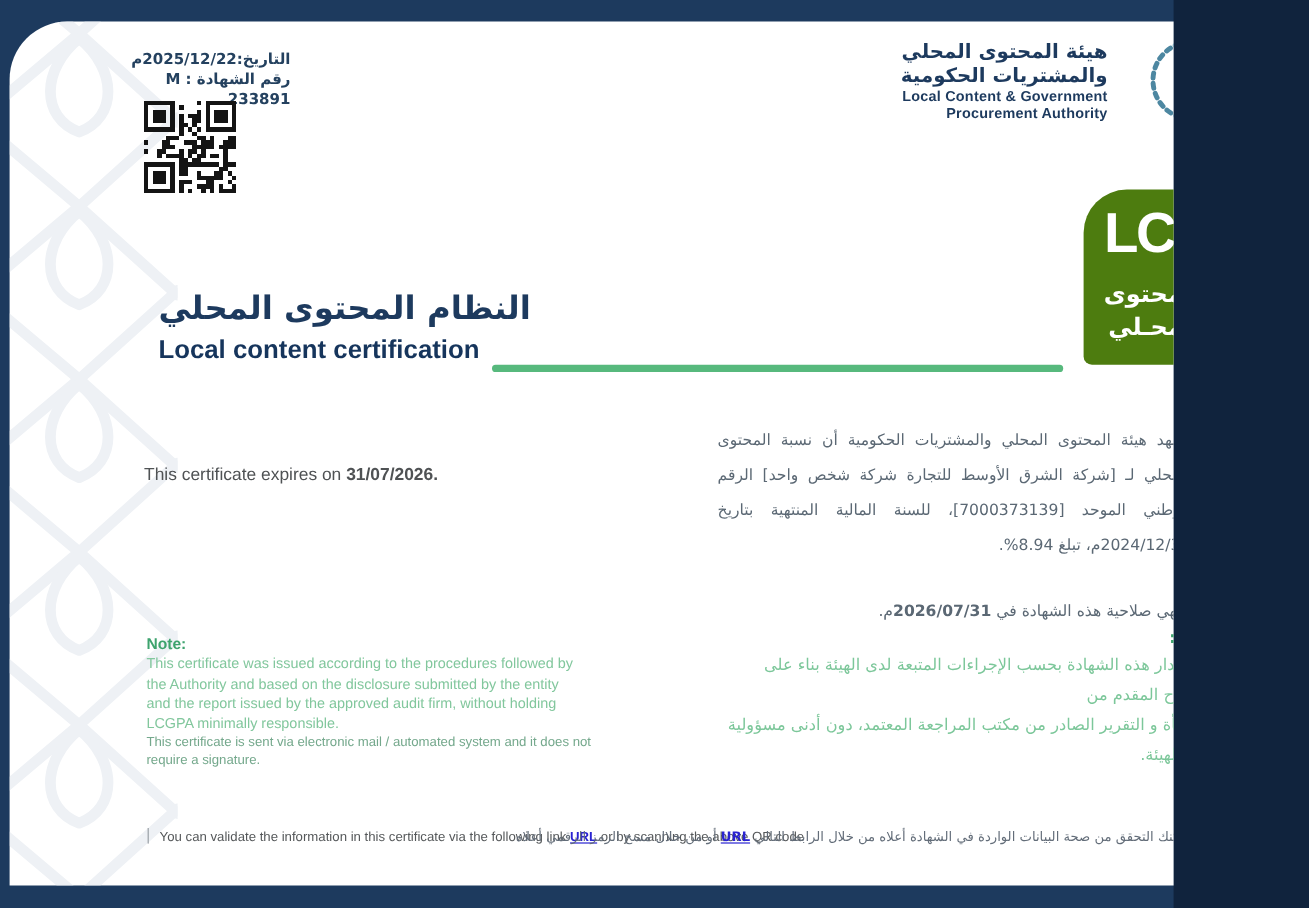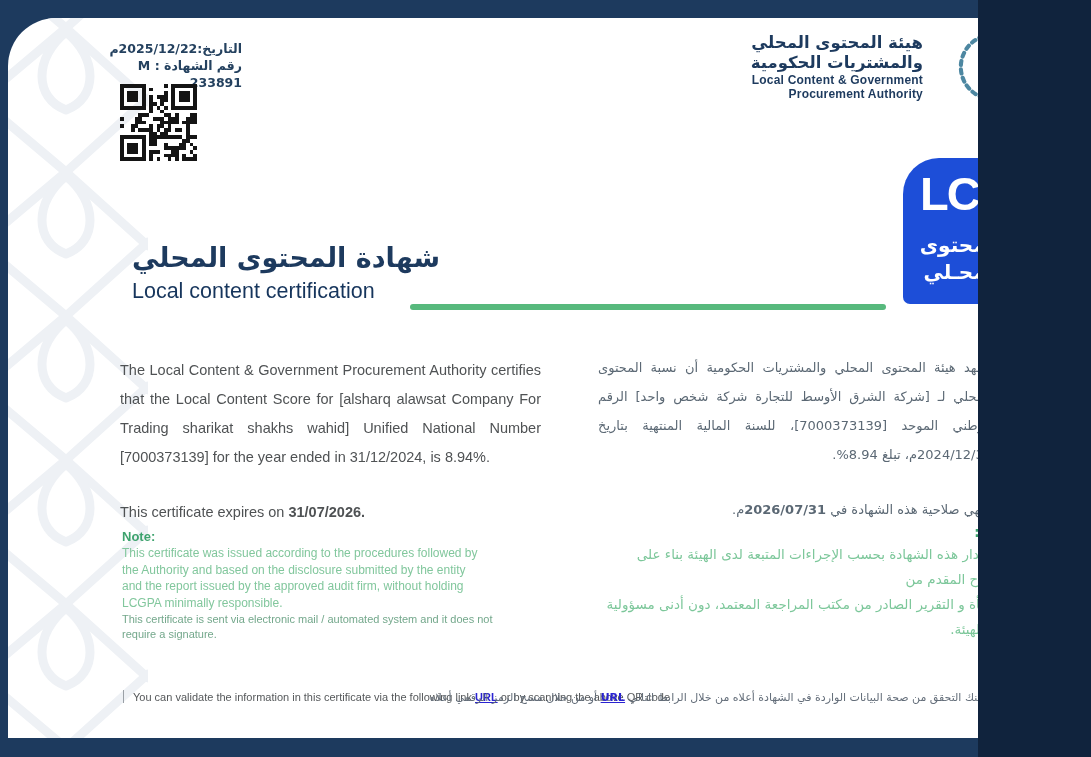--- a/index.html
+++ b/index.html
@@ -26,33 +26,33 @@
 
   
   .authority{position:absolute;top:10px;right:42px;display:flex;align-items:center;gap:31px;}
   .authority-text{text-align:right;}
   .authority-text .l-ar{color:#1d3a5e;font-weight:bold;font-size:16.5px;line-height:20px;}
   .authority-text .l-en{color:#1d3a5e;font-weight:bold;font-size:12px;line-height:14.5px;letter-spacing:.2px;}
   .authority-text .l-en:first-of-type{margin-top:3px;}
   .emblem{width:78px;height:78px;}
 
   
-  .lc-badge{position:absolute;left:895px;top:140px;width:112px;height:146px;background:#1d4ed8;
+  .lc-badge{position:absolute;left:895px;top:140px;width:112px;height:146px;background:#4d7c0f;
             border-radius:36px 7px 7px 36px / 36px 7px 7px 36px;
             border-bottom-right-radius:36px;border-top-right-radius:7px;border-bottom-left-radius:7px;}
   .lc-badge .lc-text{position:absolute;left:17px;top:8px;color:#fff;font-size:47px;font-weight:bold;
                      letter-spacing:-2px;}
   .lc-badge .check{position:absolute;left:76px;top:25px;width:56px;height:46px;overflow:visible;}
   .lc-badge .badge-ar{position:absolute;right:14px;top:74px;color:#fff;font-size:20px;line-height:27px;
                       font-weight:bold;text-align:right;}
 
   
   .title-block{position:absolute;left:124px;top:222px;}
   .title-ar-t{color:#1d3a5e;font-weight:bold;font-size:27px;line-height:36px;text-align:left;}
-  .title-en-t{color:#16355c;font-weight:normal;font-size:21.5px;line-height:26px;margin-top:2px;}
+  .title-en-t{color:#16355c;font-weight:bold;font-size:21.5px;line-height:26px;margin-top:2px;}
   .green-rule{position:absolute;left:402px;top:286px;width:476px;height:6px;background:#57b97d;border-radius:3px;}
 
   
   .body-en{position:absolute;left:112px;top:338px;width:421px;color:#4f5254;font-size:14.5px;
            line-height:29px;text-align:justify;}
   .body-en .p2{margin-top:26px;}
   .body-ar{position:absolute;right:82px;top:335px;width:394px;color:#5b6874;font-size:13px;
            line-height:29px;text-align:justify;}
   .body-ar .p2{margin-top:26px;text-align:right;}
   .bold{font-weight:bold;}
@@ -353,27 +353,26 @@
       <svg class="check" viewBox="0 0 60 50">
         <path d="M7 27 L22 41 L53 8" fill="none" stroke="#47b26b" stroke-width="12" stroke-linecap="round" stroke-linejoin="round"></path>
       </svg>
       <div class="badge-ar ar">
         <div>المحتوى</div>
         <div>المحـلي</div>
       </div>
     </div>
 
     <div class="title-block">
-      <div class="title-ar-t ar">شهادة المحتوى المحلي</div>
+      <div class="title-ar-t ar">النظام المحتوى المحلي</div>
       <div class="title-en-t">Local content certification</div>
     </div>
     <div class="green-rule"></div>
 
     <div class="body-en">
-      <div class="p1">The Local Content &amp; Government Procurement Authority certifies that the Local Content Score for [alsharq alawsat Company For Trading sharikat shakhs wahid] Unified National Number [7000373139] for the year ended in 31/12/2024, is 8.94%.</div>
       <div class="p2"><span>This certificate expires on </span><span class="bold">31/07/2026.</span></div>
     </div>
 
     <div class="body-ar ar">
       <div class="p1">تشهد هيئة المحتوى المحلي والمشتريات الحكومية أن نسبة المحتوى المحلي لـ [شركة الشرق الأوسط للتجارة شركة شخص واحد] الرقم الوطني الموحد [7000373139]، للسنة المالية المنتهية بتاريخ 2024/12/31م، تبلغ 8.94%.</div>
       <div class="p2"><span>تنتهي صلاحية هذه الشهادة في </span><span class="bold">2026/07/31</span><span>م.</span></div>
     </div>
 
     <div class="note-en">
       <div class="nh">Note:</div>

